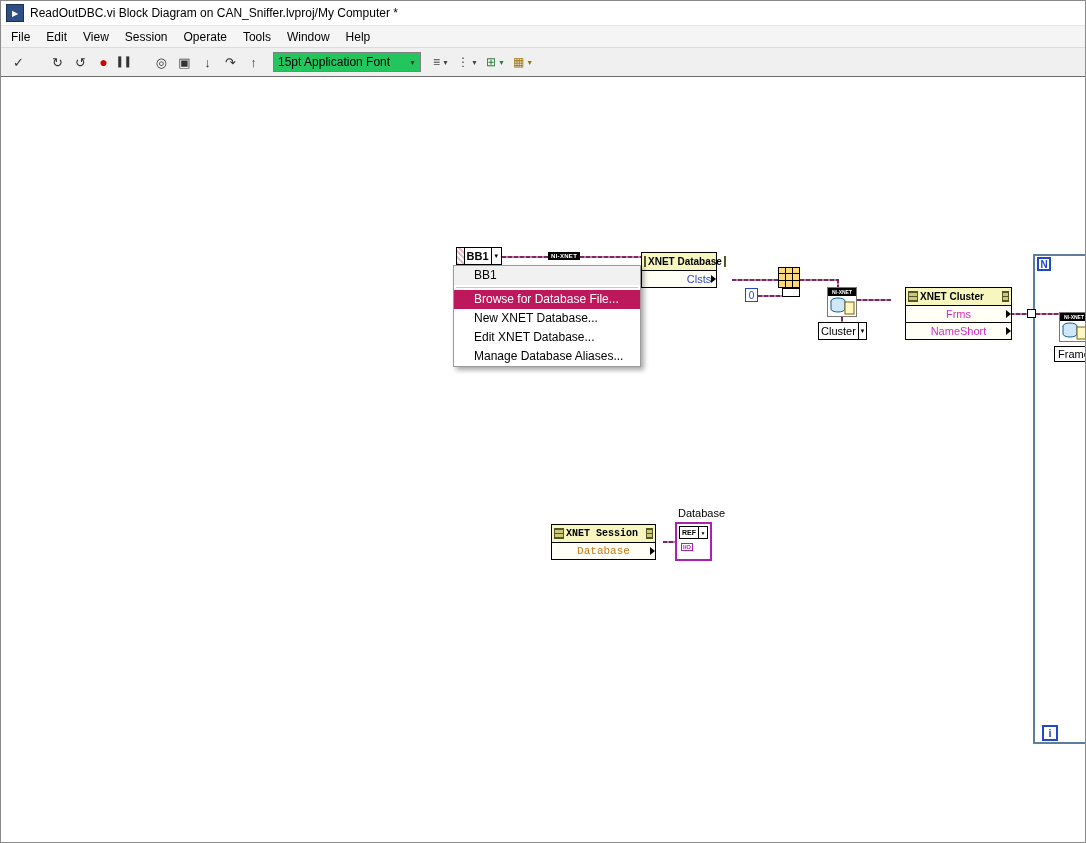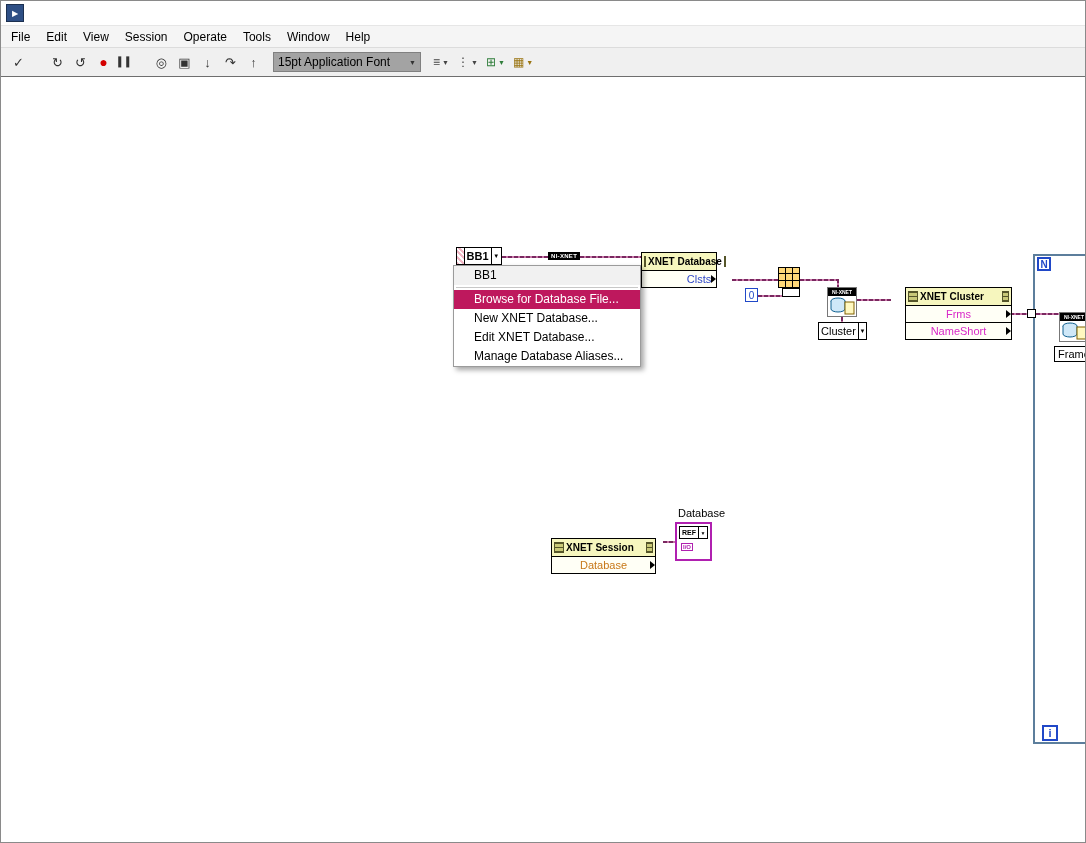--- a/index.html
+++ b/index.html
@@ -13,21 +13,21 @@
   
   .menubar{height:21px;display:flex;align-items:center;background:#f5f5f5;font-size:12px;border-bottom:1px solid #dcdcdc;padding-left:2px;}
   .menubar .mitem{padding:2px 8px;cursor:default;}
   
   .toolbar{height:28px;display:flex;align-items:center;background:#f0f0f0;border-bottom:1px solid #6e6e6e;padding-left:6px;}
   .tbtn{width:23px;height:22px;display:flex;align-items:center;justify-content:center;font-size:13px;color:#333;}
   .tbtn .g{line-height:1;}
   .tbtn.red .g{color:#d40000;font-size:14px;}
   .tbtn.pause .g{font-size:9px;font-weight:bold;letter-spacing:1px;}
   .sp16{width:16px;} .sp12{width:12px;} .sp8{width:8px;}
-  .fontsel{width:148px;height:20px;box-sizing:border-box;border:1px solid #808080;background:#a3a3a3;display:flex;align-items:center;
+  .fontsel{width:148px;height:20px;box-sizing:border-box;border:1px solid #808080;background:#22c55e;display:flex;align-items:center;
            justify-content:space-between;padding:0 4px;font-size:12px;}
   .fontsel .caret{font-size:7px;color:#333;}
   .ddbtn{height:22px;display:flex;align-items:center;gap:2px;padding:0 4px;font-size:12px;color:#444;}
   .ddbtn .caret{font-size:7px;}
   .ddbtn.green{color:#2f7d3a;} .ddbtn.gold{color:#9a7410;}
   
   .diagram{position:relative;width:100%;height:770px;background:#fff;overflow:hidden;font-size:11px;}
   .wire{position:absolute;height:2px;background:repeating-linear-gradient(90deg,#7a2860 0 4px,#c878a8 4px 6px);}
   .wire.v{width:2px;height:auto;background:repeating-linear-gradient(180deg,#7a2860 0 4px,#c878a8 4px 6px);}
   
@@ -81,20 +81,21 @@
   .refbox .rc{width:8px;border-left:1px solid #000;text-align:center;font-size:5px;align-self:stretch;display:flex;align-items:center;justify-content:center;}
   .iotag{margin-top:3px;margin-left:2px;font-size:6px;color:#b020b0;font-weight:bold;border:1px solid #b020b0;display:inline-block;padding:0 1px;}
 </style>
 </head>
 <body>
 
 <div class="screen">
 
   <div class="titlebar">
     <span class="lvicon">▶</span>
+    <span class="wtitle">ReadOutDBC.vi Block Diagram on CAN_Sniffer.lvproj/My Computer *</span>
   </div>
 
   <div class="menubar">
     <span class="mitem">File</span>
     <span class="mitem">Edit</span>
     <span class="mitem">View</span>
     <span class="mitem">Session</span>
     <span class="mitem">Operate</span>
     <span class="mitem">Tools</span>
     <span class="mitem">Window</span>
@@ -234,21 +235,21 @@
     <div class="nix" style="left:1058px;top:235px;">
       <div class="ban">NI-XNET</div>
       <svg width="26" height="19" viewBox="0 0 26 19">
         <ellipse cx="9" cy="4" rx="7" ry="3" fill="#cfe8f8" stroke="#106090"></ellipse>
         <path d="M2 4 v8 a7 3 0 0 0 14 0 v-8" fill="#cfe8f8" stroke="#106090"></path>
         <rect x="16" y="5" width="9" height="12" fill="#fff8c0" stroke="#806000"></rect>
       </svg>
     </div>
     <div class="framelabel" style="left:1053px;top:269px;">Frame</div>
 
-    <div class="pnode" style="left:550px;top:461px;width:105px;">
+    <div class="pnode" style="left:550px;top:447px;width:105px;font-family:Liberation Mono, monospace;">
       <div class="hdr">
         <span class="mini"></span>
         <span>XNET Session</span>
         <span class="mini r"></span>
       </div>
       <div class="prow">
         <span class="c-orange">Database</span>
         <span class="outarrow"></span>
       </div>
     </div>

